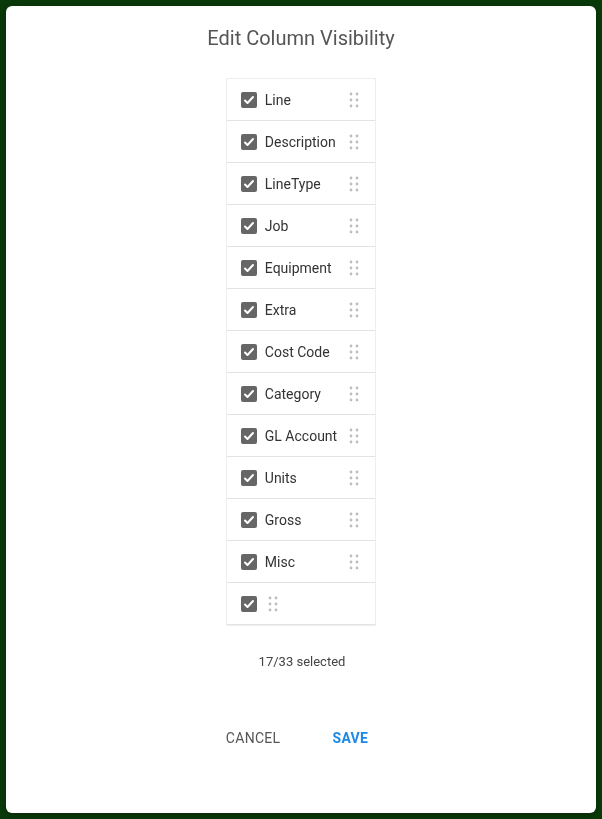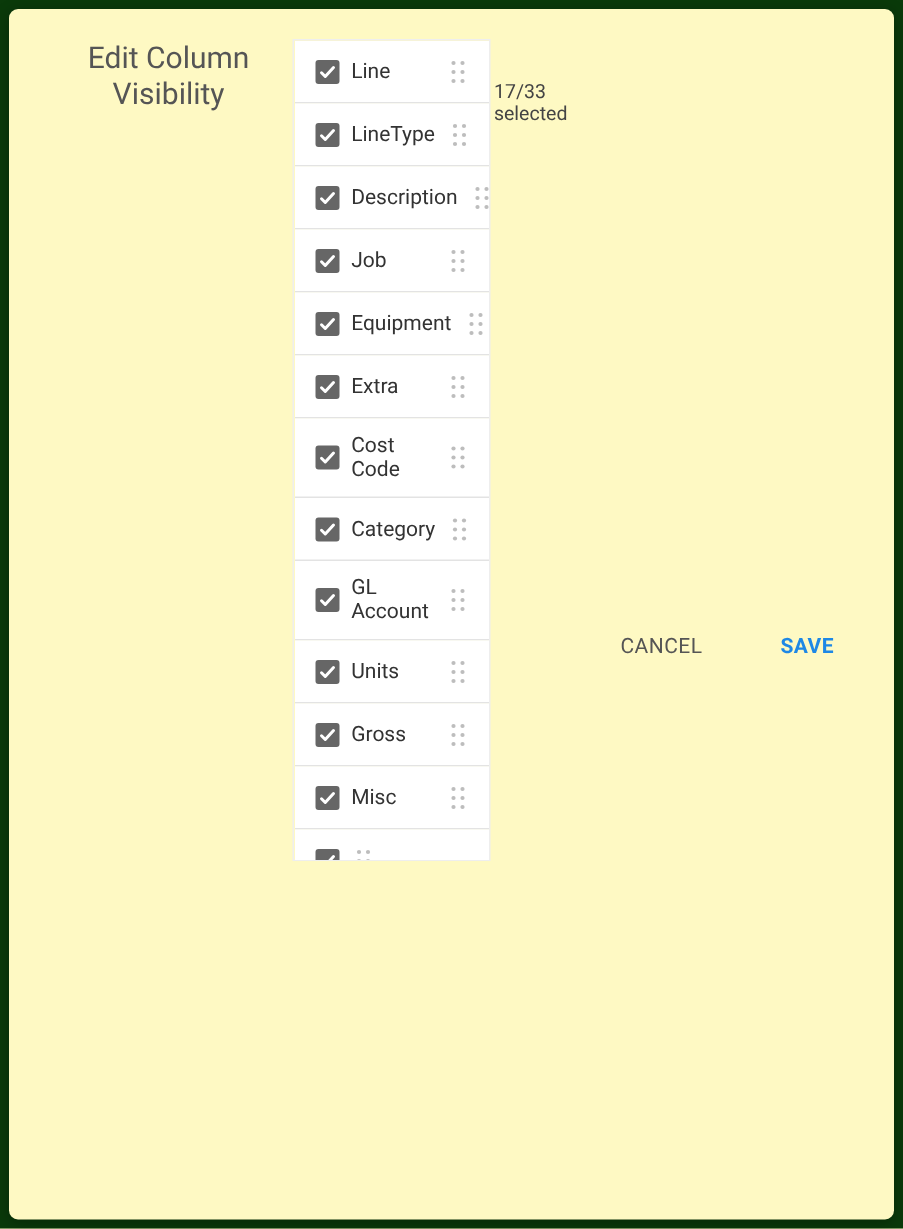--- a/index.html
+++ b/index.html
@@ -9,26 +9,27 @@
       width: 602px;
       height: 819px;
       overflow: hidden;
     }
     .dialog {
       position: absolute;
       top: 6px;
       left: 6px;
       right: 6px;
       bottom: 6px;
-      background: #fef9c3;
+      background: #ffffff;
       border-radius: 6px;
       box-shadow: 0 2px 10px rgba(0,0,0,0.3);
       display: flex;
-      flex-direction: row;
+      flex-direction: column;
       padding: 20px 24px 16px 24px;
+      align-items: center;
     }
     .dialog-title {
       font-size: 20px;
       color: #555;
       text-align: center;
       font-weight: 400;
       margin-bottom: 28px;
     }
     .list-area {
       border: 1px solid #eee;
@@ -85,21 +86,21 @@
     .status-text {
       font-size: 13px;
       color: #444;
       margin-top: 28px;
       margin-left: 2px;
     }
     .button-bar {
       display: flex;
       justify-content: flex-end;
       gap: 36px;
-      margin-top: 40px;
+      margin-top: 57px;
       padding-right: 8px;
       padding-bottom: 2px;
     }
     .btn {
       font-size: 14px;
       letter-spacing: 0.3px;
       background: none;
       border: none;
       cursor: pointer;
       font-family: inherit;
@@ -133,39 +134,39 @@
               <circle cx="8" cy="14" r="1.4" fill="currentColor"></circle>
             </svg>
           </span>
         </div>
         <div class="row">
           <span class="checkbox">
             <svg viewBox="0 0 24 24" fill="none" stroke="#fff" stroke-width="4" stroke-linecap="round" stroke-linejoin="round">
               <polyline points="4 13 9 18 20 6"></polyline>
             </svg>
           </span>
+          <span class="row-label">Description</span>
+          <span class="drag-handle">
+            <svg viewBox="0 0 10 16">
+              <circle cx="2" cy="2" r="1.4" fill="currentColor"></circle>
+              <circle cx="8" cy="2" r="1.4" fill="currentColor"></circle>
+              <circle cx="2" cy="8" r="1.4" fill="currentColor"></circle>
+              <circle cx="8" cy="8" r="1.4" fill="currentColor"></circle>
+              <circle cx="2" cy="14" r="1.4" fill="currentColor"></circle>
+              <circle cx="8" cy="14" r="1.4" fill="currentColor"></circle>
+            </svg>
+          </span>
+        </div>
+        <div class="row">
+          <span class="checkbox">
+            <svg viewBox="0 0 24 24" fill="none" stroke="#fff" stroke-width="4" stroke-linecap="round" stroke-linejoin="round">
+              <polyline points="4 13 9 18 20 6"></polyline>
+            </svg>
+          </span>
           <span class="row-label">LineType</span>
-          <span class="drag-handle">
-            <svg viewBox="0 0 10 16">
-              <circle cx="2" cy="2" r="1.4" fill="currentColor"></circle>
-              <circle cx="8" cy="2" r="1.4" fill="currentColor"></circle>
-              <circle cx="2" cy="8" r="1.4" fill="currentColor"></circle>
-              <circle cx="8" cy="8" r="1.4" fill="currentColor"></circle>
-              <circle cx="2" cy="14" r="1.4" fill="currentColor"></circle>
-              <circle cx="8" cy="14" r="1.4" fill="currentColor"></circle>
-            </svg>
-          </span>
-        </div>
-        <div class="row">
-          <span class="checkbox">
-            <svg viewBox="0 0 24 24" fill="none" stroke="#fff" stroke-width="4" stroke-linecap="round" stroke-linejoin="round">
-              <polyline points="4 13 9 18 20 6"></polyline>
-            </svg>
-          </span>
-          <span class="row-label">Description</span>
           <span class="drag-handle">
             <svg viewBox="0 0 10 16">
               <circle cx="2" cy="2" r="1.4" fill="currentColor"></circle>
               <circle cx="8" cy="2" r="1.4" fill="currentColor"></circle>
               <circle cx="2" cy="8" r="1.4" fill="currentColor"></circle>
               <circle cx="8" cy="8" r="1.4" fill="currentColor"></circle>
               <circle cx="2" cy="14" r="1.4" fill="currentColor"></circle>
               <circle cx="8" cy="14" r="1.4" fill="currentColor"></circle>
             </svg>
           </span>

